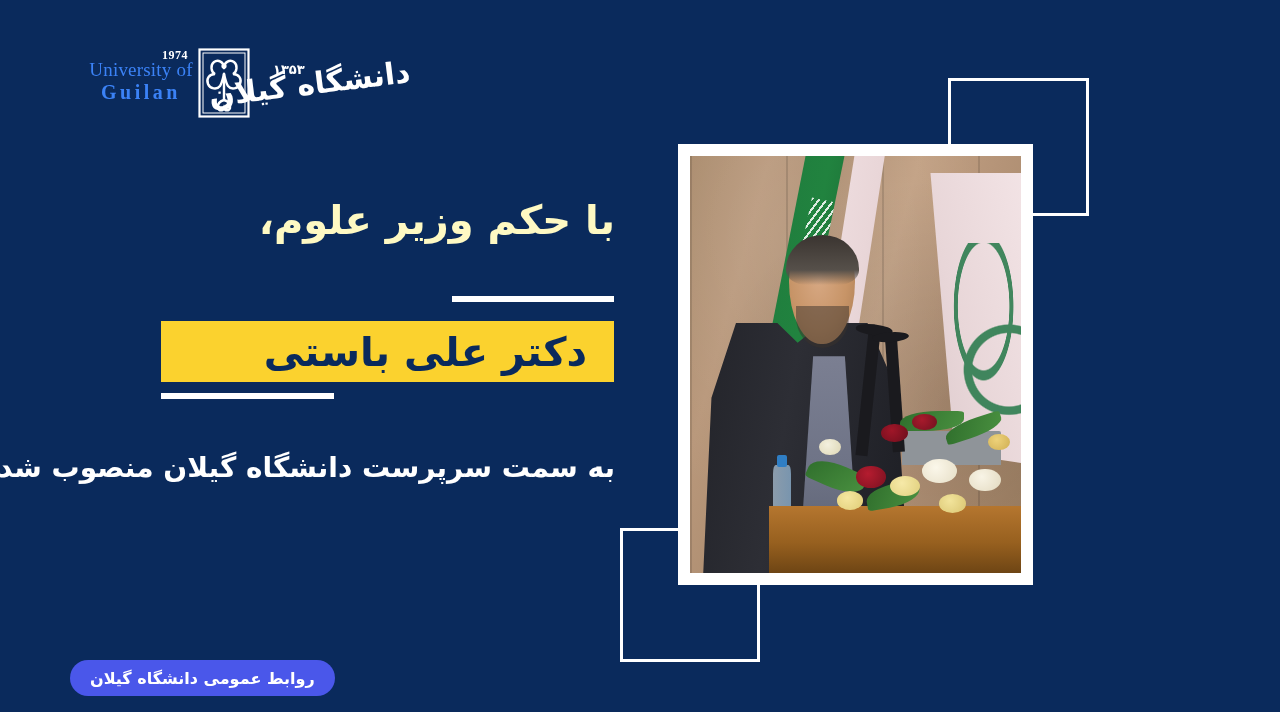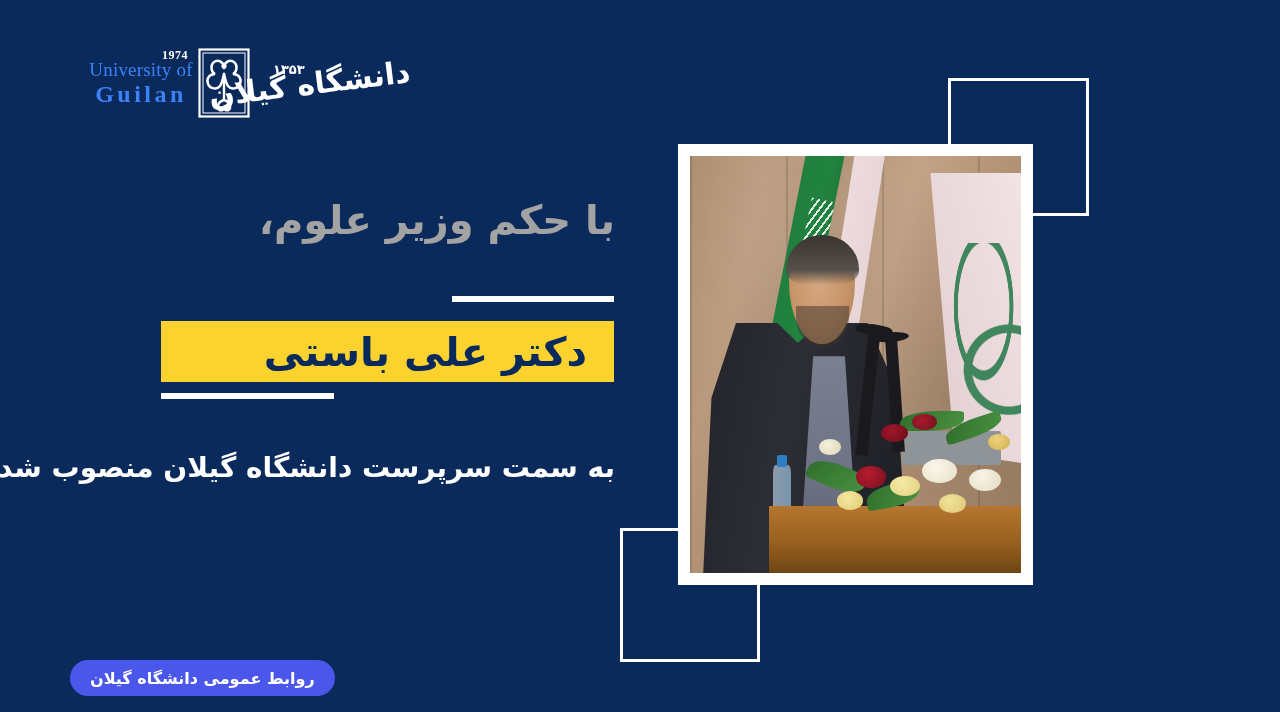--- a/index.html
+++ b/index.html
@@ -30,21 +30,21 @@
     width:106px;
     color:#3b82f6;
     text-align:center;
     line-height:1.05;
   }
   .logo-en .l1 {
     font-size:19px; font-weight:400; letter-spacing:.2px;
     font-family:"Liberation Serif","DejaVu Serif",serif;
   }
   .logo-en .l2 {
-    font-size:24px; font-weight:700; letter-spacing:3.5px;
+    font-size:20px; font-weight:700; letter-spacing:3.5px;
     font-family:"Liberation Serif","DejaVu Serif",serif;
     margin-top:2px;
   }
   .logo-year-en {
     position:absolute;
     left:74px; top:4px;
     font-size:12px; font-weight:700; color:#ffffff;
     font-family:"Liberation Serif","DejaVu Serif",serif;
     letter-spacing:.5px;
   }
@@ -253,21 +253,21 @@
     border-radius:60% 10% 60% 10%;
   }
 
   
   #headline {
     position:absolute;
     left:160px; top:196px;
     width:455px;
     text-align:right;
     direction:rtl;
-    color:#a3a3a3;
+    color:#fef9c3;
     font-size:40px;
     font-weight:700;
     letter-spacing:-.5px;
     line-height:1.2;
   }
 
   #bar-top {
     position:absolute;
     left:452px; top:296px;
     width:162px; height:6px;

